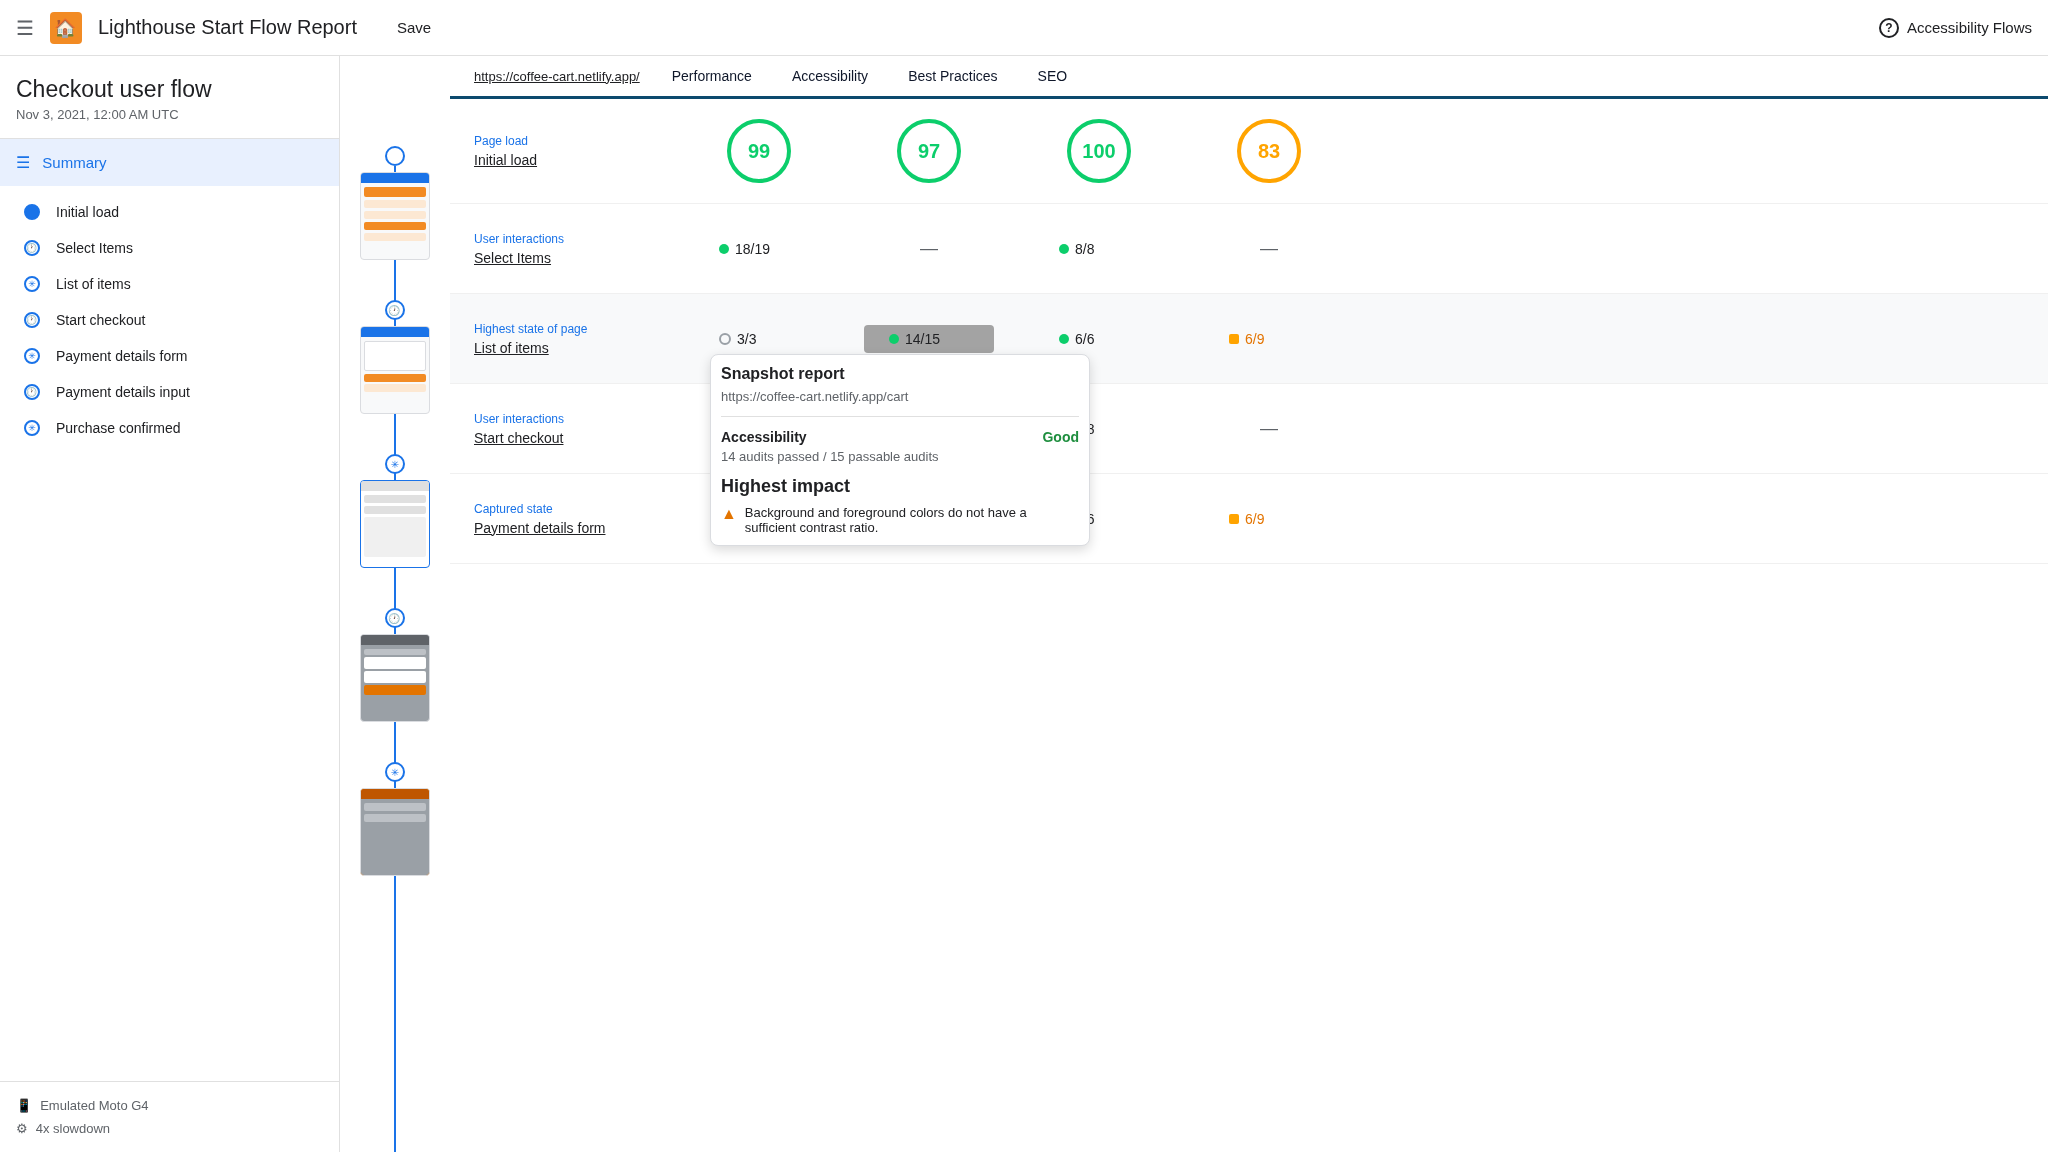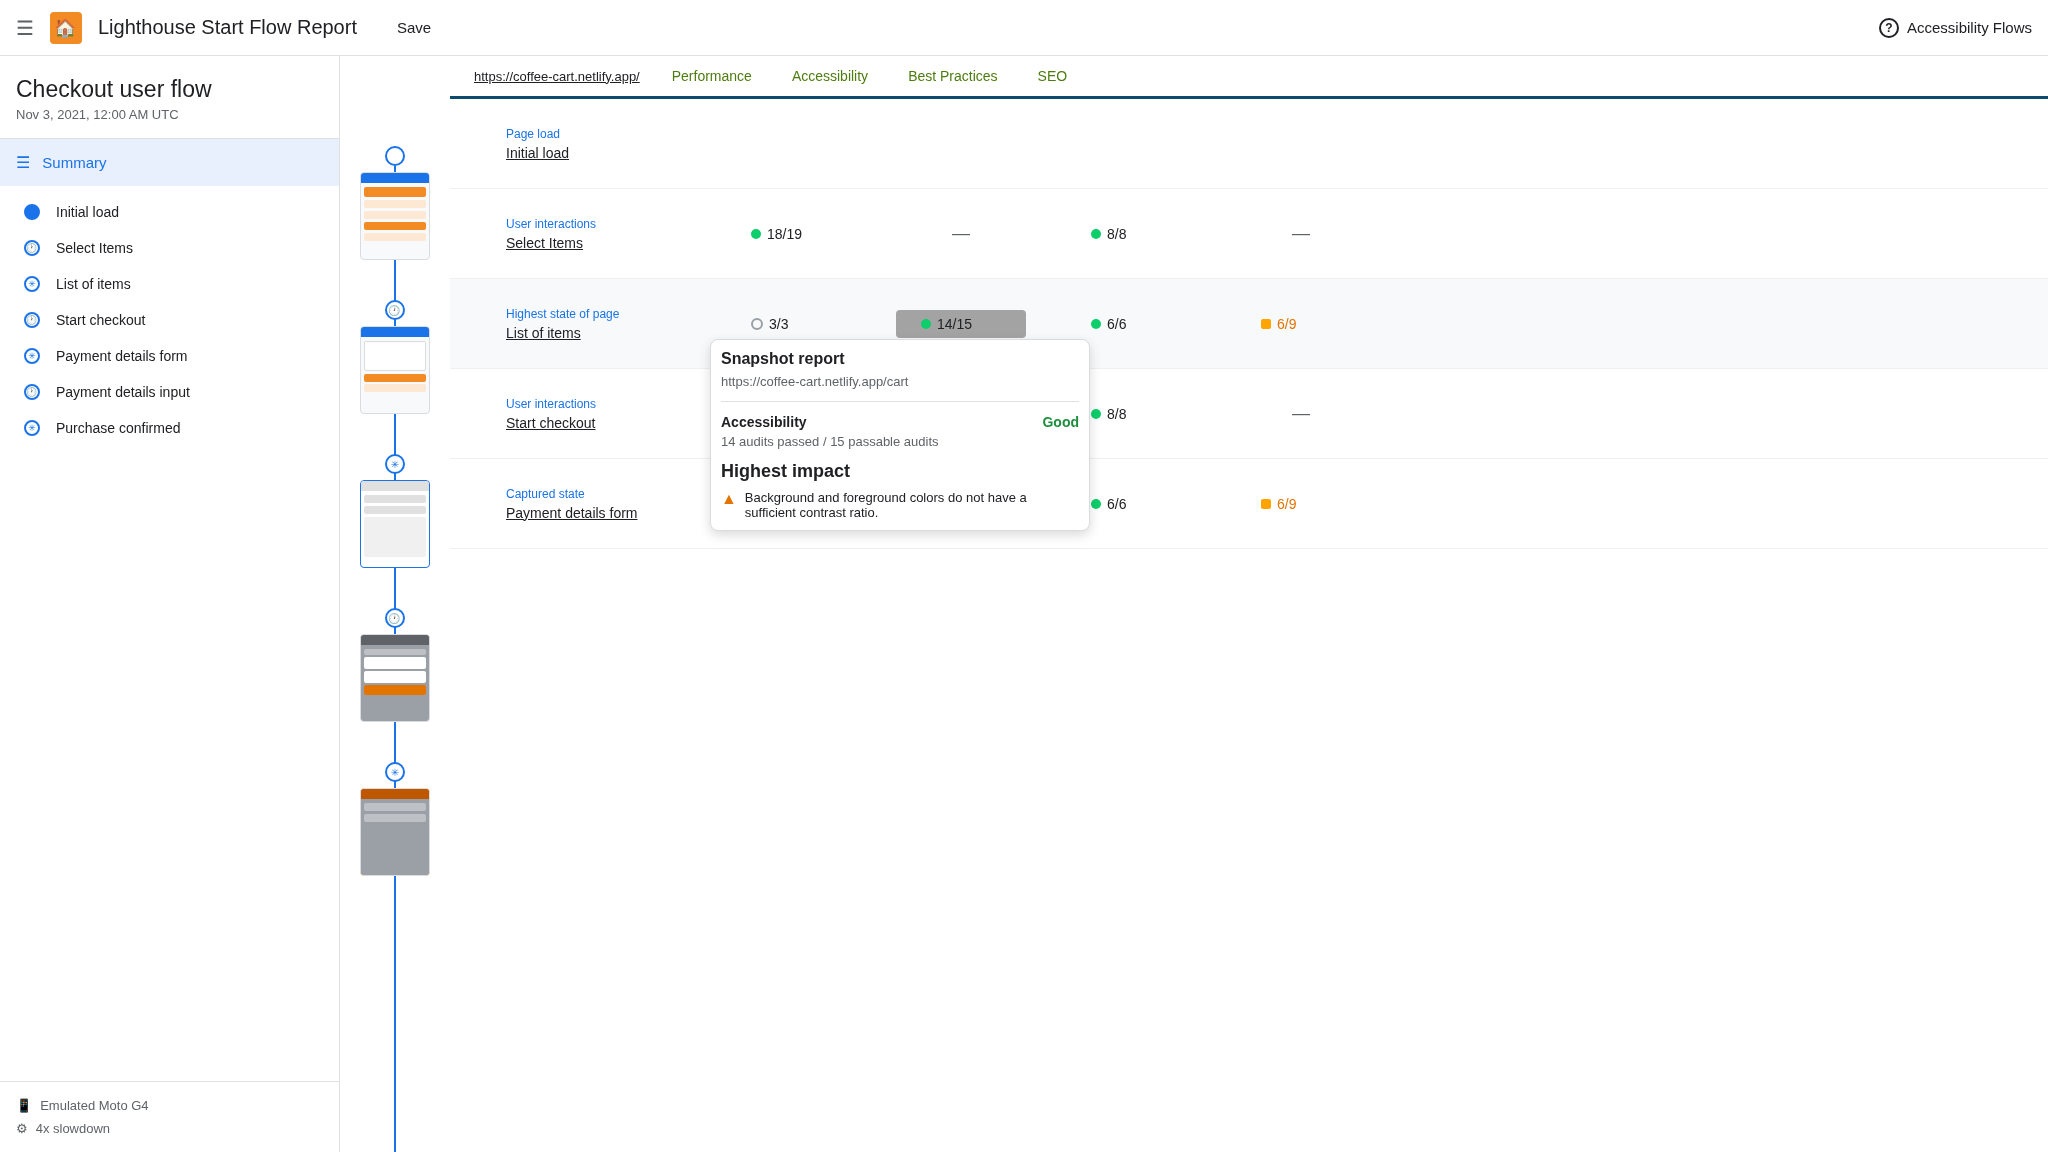--- a/index.html
+++ b/index.html
@@ -103,32 +103,32 @@
       display: flex;
       align-items: center;
       padding: 12px 24px;
       border-bottom: 3px solid #0c4a6e;
       background: #fff;
       position: sticky;
       top: 0;
       z-index: 10;
     }
     .cat-header-url { font-size: 13px; color: #202124; text-decoration: underline; cursor: pointer; margin-right: 32px; }
-    .cat-header-item { font-size: 14px; color: #4d7c0f; margin-right: 40px; }
+    .cat-header-item { font-size: 14px; color: #0f172a; margin-right: 40px; }
 
     
     .flow-row {
       display: flex;
       align-items: center;
       padding: 20px 24px;
       border-bottom: 1px solid #f0f0f0;
       position: relative;
       min-height: 90px;
     }
-    .flow-row-info { width: 200px; min-width: 200px; margin-left: 32px; }
+    .flow-row-info { width: 200px; min-width: 200px; }
     .flow-row-type { font-size: 12px; color: #1a73e8; margin-bottom: 4px; font-weight: 500; }
     .flow-row-name { font-size: 14px; color: #202124; text-decoration: underline; cursor: pointer; }
     .flow-row-scores { display: flex; gap: 40px; flex: 1; justify-content: flex-start; align-items: center; margin-left: 20px; }
 
     
     .score-circle {
       width: 64px; height: 64px;
       border-radius: 50%;
       border: 4px solid;
       display: flex; align-items: center; justify-content: center;
@@ -346,20 +346,34 @@
         <span class="cat-header-item">Accessibility</span>
         <span class="cat-header-item">Best Practices</span>
         <span class="cat-header-item">SEO</span>
       </div>
 
       <div class="flow-row">
         <div class="flow-row-info">
           <div class="flow-row-type">Page load</div>
           <div class="flow-row-name">Initial load</div>
         </div>
+        <div class="flow-row-scores">
+          <div class="score-col">
+            <div class="score-circle green">99</div>
+          </div>
+          <div class="score-col">
+            <div class="score-circle green">97</div>
+          </div>
+          <div class="score-col">
+            <div class="score-circle green">100</div>
+          </div>
+          <div class="score-col">
+            <div class="score-circle orange">83</div>
+          </div>
+        </div>
       </div>
 
       <div class="flow-row">
         <div class="flow-row-info">
           <div class="flow-row-type">User interactions</div>
           <div class="flow-row-name">Select Items</div>
         </div>
         <div class="flow-row-scores">
           <div class="score-col">
             <div class="score-badge">

